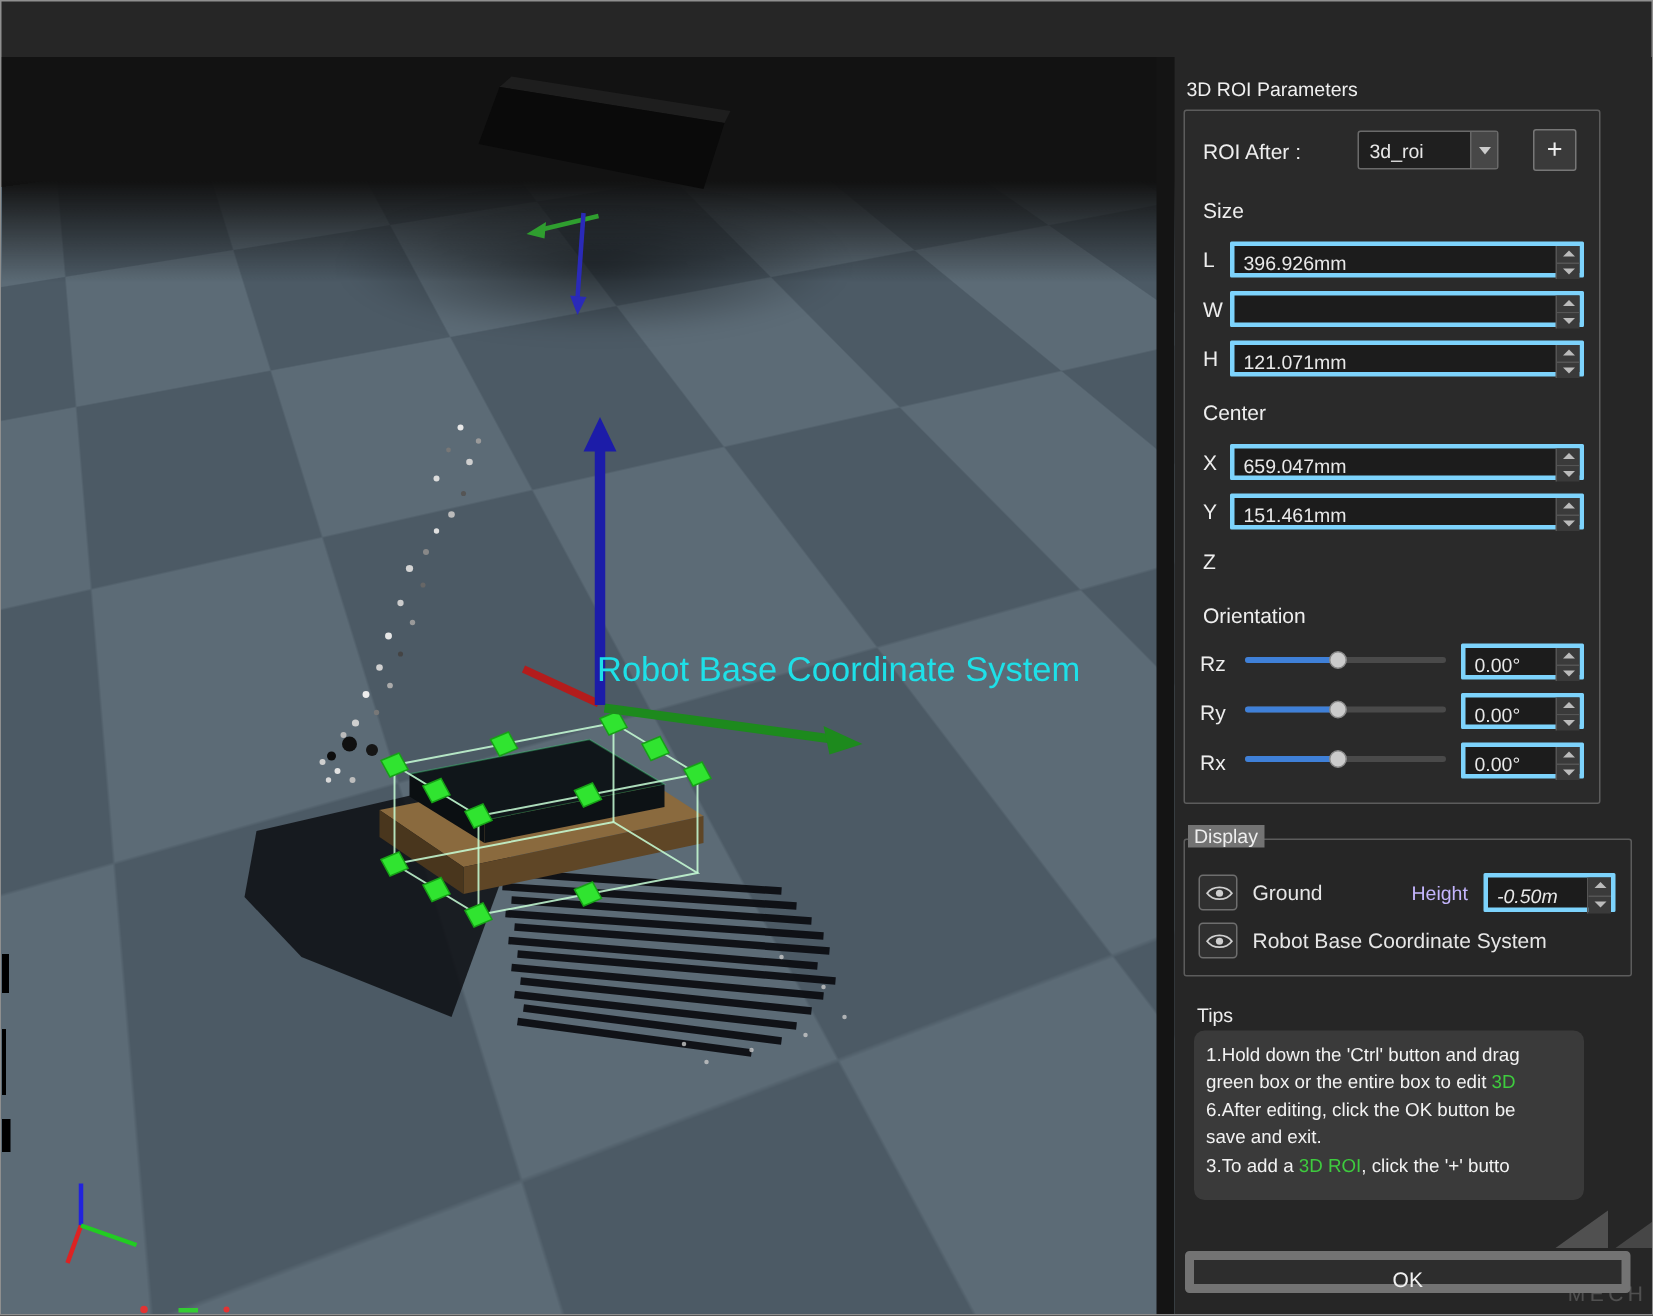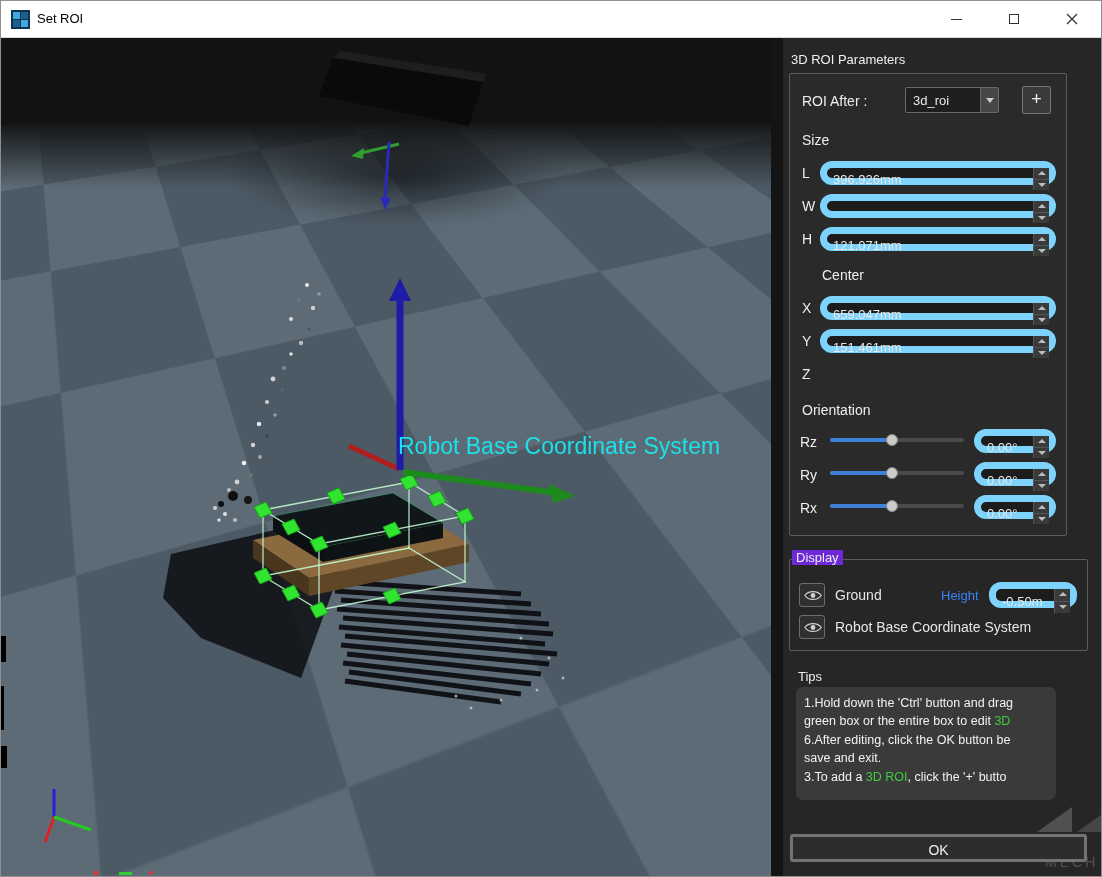--- a/index.html
+++ b/index.html
@@ -35,75 +35,53 @@
   .panel-title { position:absolute; left:8px; top:14px; font-size:13px; color:#f0f0f0; }
 
   .group1 { position:absolute; left:6px; top:35px; width:278px; height:463px; border:1px solid #5c5c5c; background:#2a2a2a; border-radius:2px; }
   .g1-label { position:absolute; font-size:14px; color:#eee; }
   .combo { position:absolute; left:115px; top:13px; width:94px; height:26px; background:#1f1f1f; border:1px solid #6a6a6a; border-radius:2px; color:#e8e8e8; font-size:13px; }
   .combo .val { position:absolute; left:7px; top:5px; }
   .combo .arrow-zone { position:absolute; right:0; top:0; width:18px; height:24px; background:#474747; border-left:1px solid #666; }
   .tri-down { position:absolute; left:5px; top:10px; width:0; height:0; border-left:4px solid transparent; border-right:4px solid transparent; border-top:5px solid #ccc; }
   .plus-btn { position:absolute; left:232px; top:12px; width:29px; height:28px; background:#3a3a3a; border:1px solid #777; border-radius:2px; color:#eee; font-size:18px; text-align:center; line-height:25px; }
 
-  .spin { position:absolute; height:24px; background:#1c1c1c; border:7px solid #7dd3fc; border-radius:12px; }
+  .spin { position:absolute; height:24px; background:#1c1c1c; border:3px solid #7dd3fc; border-radius:1px; }
   .spin input { position:absolute; left:0; top:0; width:calc(100% - 17px); height:22px; background:transparent; border:none; color:#e8e8e8; font-size:13px; padding-left:6px; font-family:"Liberation Sans", sans-serif; outline:none; }
   .spin .btns { position:absolute; right:0; top:0; width:16px; height:22px; border-left:1px solid #555; display:flex; flex-direction:column; }
   .spin .sb { flex:1; background:#3a3a3a; position:relative; }
   .spin .sb.up { border-bottom:1px solid #555; }
   .spin .sb .tu { position:absolute; left:4px; top:3px; width:0; height:0; border-left:4px solid transparent; border-right:4px solid transparent; border-bottom:4px solid #bbb; }
   .spin .sb .td { position:absolute; left:4px; top:3px; width:0; height:0; border-left:4px solid transparent; border-right:4px solid transparent; border-top:4px solid #bbb; }
 
   .slider { position:absolute; width:134px; height:18px; }
   .slider .track { position:absolute; left:0; top:7px; width:100%; height:4px; background:#4a4a4a; border-radius:2px; }
   .slider .fill { position:absolute; left:0; top:7px; width:46%; height:4px; background:#3f80d8; border-radius:2px; }
   .slider .handle { position:absolute; left:calc(46% - 6px); top:3px; width:12px; height:12px; border-radius:50%; background:#cbcbcb; border:1px solid #888; }
 
   .groupbox { position:absolute; border:1px solid #5c5c5c; border-radius:2px; }
-  .groupbox-title { position:absolute; font-size:13px; color:#eee; background:#6d28d9; padding:0 4px; }
+  .groupbox-title { position:absolute; font-size:13px; color:#eee; background:#737373; padding:0 4px; }
 
   .eye-btn { position:absolute; width:26px; height:24px; background:#303030; border:1px solid #6e6e6e; border-radius:3px; }
   .eye-btn svg { position:absolute; left:4px; top:5px; }
 
   .tips-box { position:absolute; left:13px; top:649px; width:260px; height:113px; background:#3a3a3a; border-radius:7px; padding:7px 8px; overflow:hidden; }
   .tips-line { font-size:12.5px; line-height:18.4px; color:#f2f2f2; white-space:nowrap; overflow:hidden; }
   .tips-link { color:#3ecb3e; }
 
-  .ok-btn { position:absolute; left:7px; top:796px; width:297px; height:28px; background:#2d2d2d; border:3px solid #737373; border-radius:3px; color:#f0f0f0; font-size:14px; text-align:center; line-height:26px; z-index:2; }
+  .ok-btn { position:absolute; left:7px; top:796px; width:297px; height:28px; background:#2d2d2d; border:6px solid #737373; border-radius:3px; color:#f0f0f0; font-size:14px; text-align:center; line-height:26px; z-index:2; }
 
   .watermark { position:absolute; right:6px; top:764px; width:130px; height:72px; opacity:0.28; z-index:1; }
   .watermark-text { position:absolute; right:4px; top:52px; font-size:14px; letter-spacing:3px; color:#bdbdbd; white-space:nowrap;text-align:right; }
 </style>
 </head>
 <body>
 
 <div class="window">
 
-  <div class="titlebar">
-    <svg class="app-icon" viewBox="0 0 19 19">
-      <rect x="0" y="0" width="19" height="19" fill="#10344f"></rect>
-      <rect x="2" y="2" width="7" height="7" fill="#3fa9e0"></rect>
-      <rect x="10" y="2" width="7" height="7" fill="#1d5e8c"></rect>
-      <rect x="2" y="10" width="7" height="7" fill="#1d5e8c"></rect>
-      <rect x="10" y="10" width="7" height="7" fill="#3fa9e0"></rect>
-    </svg>
-    <span class="title-text">Set ROI</span>
-    <div class="winbtn min">
-        <div class="glyph-min"></div>
-      </div>
-    <div class="winbtn max">
-        <div class="glyph-max"></div>
-      </div>
-    <div class="winbtn close">
-      <svg width="12" height="12" viewBox="0 0 12 12">
-        <line x1="1" y1="1" x2="11" y2="11" stroke="#333" stroke-width="1.2"></line>
-        <line x1="11" y1="1" x2="1" y2="11" stroke="#333" stroke-width="1.2"></line>
-      </svg>
-    </div>
-  </div>
 
   <div class="viewport">
     <div class="floor"></div>
     <div class="horizon-fade"></div>
     <div class="hangbox-shadow"></div>
     <div class="right-strip"></div>
 
     <svg class="scene-svg" viewBox="0 0 782 840">
       <defs>
         <filter id="blur1">
@@ -286,21 +264,21 @@
         <div class="btns">
             <div class="sb up">
               <div class="tu"></div>
             </div>
             <div class="sb">
               <div class="td"></div>
             </div>
           </div>
       </div>
 
-      <span class="g1-label" style="left:12px; top:193px;margin-left:20px;">Center</span>
+      <span class="g1-label" style="left:12px; top:193px;">Center</span>
 
       <span class="g1-label" style="left:12px; top:226px;">X</span>
       <div class="spin" style="left:30px; top:222px; width:236px;">
         <input value="659.047mm" style="">
         <div class="btns">
             <div class="sb up">
               <div class="tu"></div>
             </div>
             <div class="sb">
               <div class="td"></div>
@@ -383,23 +361,23 @@
     <div class="groupbox" style="left:6px; top:521px; width:299px; height:92px;"></div>
     <span class="groupbox-title" style="left:9px; top:512px;">Display</span>
 
     <div class="eye-btn" style="left:16px; top:545px;">
       <svg width="18" height="13" viewBox="0 0 24 16">
         <path d="M1 8 C6 1 18 1 23 8 C18 15 6 15 1 8 Z" fill="none" stroke="#cfcfcf" stroke-width="1.6"></path>
         <circle cx="12" cy="8" r="3.2" fill="#cfcfcf"></circle>
       </svg>
     </div>
     <span style="position:absolute; left:52px; top:549px; font-size:14px;">Ground</span>
-    <span style="position:absolute; left:158px; top:550px; font-size:13px; color:#3b82f6;">Height</span>
+    <span style="position:absolute; left:158px; top:550px; font-size:13px; color:#c4b5fd;">Height</span>
     <div class="spin" style="left:206px; top:544px; width:88px; height:26px;">
-      <input style="height: 24px;" value="-0.50m">
+      <input style="height: 24px; font-style: italic;" value="-0.50m">
       <div class="btns" style="height:24px;">
           <div class="sb up">
             <div class="tu"></div>
           </div>
           <div class="sb">
             <div class="td"></div>
           </div>
         </div>
     </div>
 

